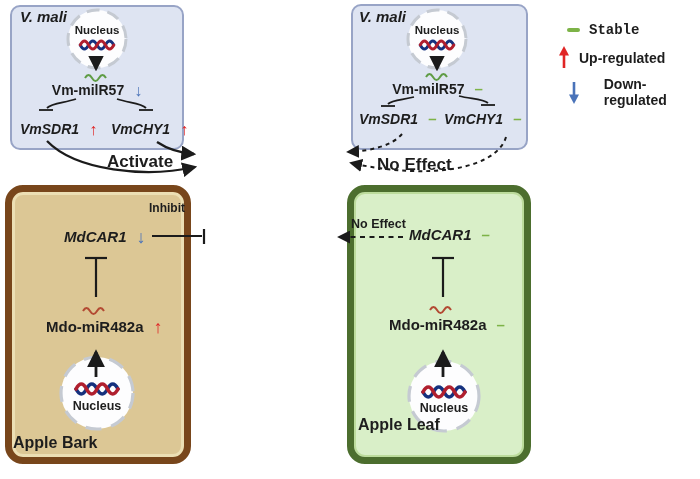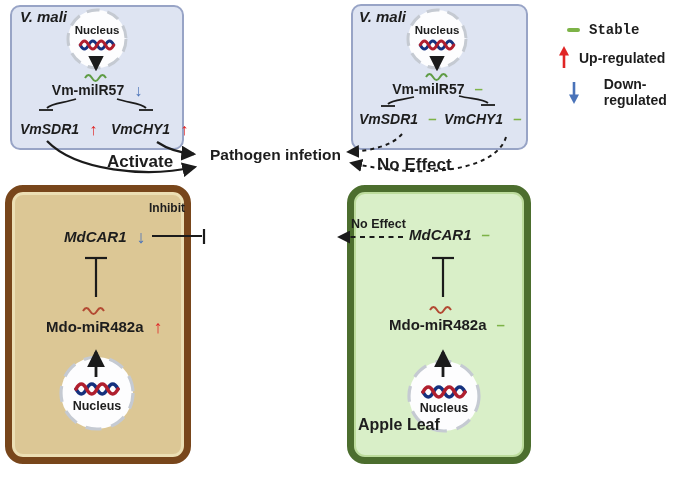--- a/index.html
+++ b/index.html
@@ -122,34 +122,34 @@
   <div class="row italic fs14" style="left:359px;top:110px;">
     <span>VmSDR1</span>
       <span class="ind ind-stable">–</span>
   </div>
   <div class="row italic fs14" style="left:444px;top:110px;">
     <span>VmCHY1</span>
       <span class="ind ind-stable">–</span>
   </div>
 
   <div class="t fs13" style="left:107px;top:153px;">Activate</div>
-  <div class="t fs155" style="left:210px;top:146px;">Pathogen infetion</div>
   <div class="t fs13" style="left:377px;top:156px;">No Effect</div>
   <div class="t fs12" style="left:149px;top:202px;">Inhibit</div>
   <div class="t fs125" style="left:351px;top:218px;">No Effect</div>
 
   <div class="row italic fs15" style="left:64px;top:226px;">
     <span>MdCAR1</span>
       <span class="ind ind-down ind-big">↓</span>
   </div>
   <div class="row fs15" style="left:46px;top:316px;">
     <span>Mdo-miR482a</span>
       <span class="ind ind-up ind-big">↑</span>
   </div>
   <div class="t fs125 cx" style="left:97px;top:400px;">Nucleus</div>
+  <div class="t fs16" style="left:13px;top:434px;">Apple Bark</div>
 
   <div class="row italic fs15" style="left:409px;top:226px;">
     <span>MdCAR1</span>
       <span class="ind ind-stable">–</span>
   </div>
   <div class="row fs15" style="left:389px;top:316px;">
     <span>Mdo-miR482a</span>
       <span class="ind ind-stable">–</span>
   </div>
   <div class="t fs125 cx" style="left:444px;top:402px;">Nucleus</div>

